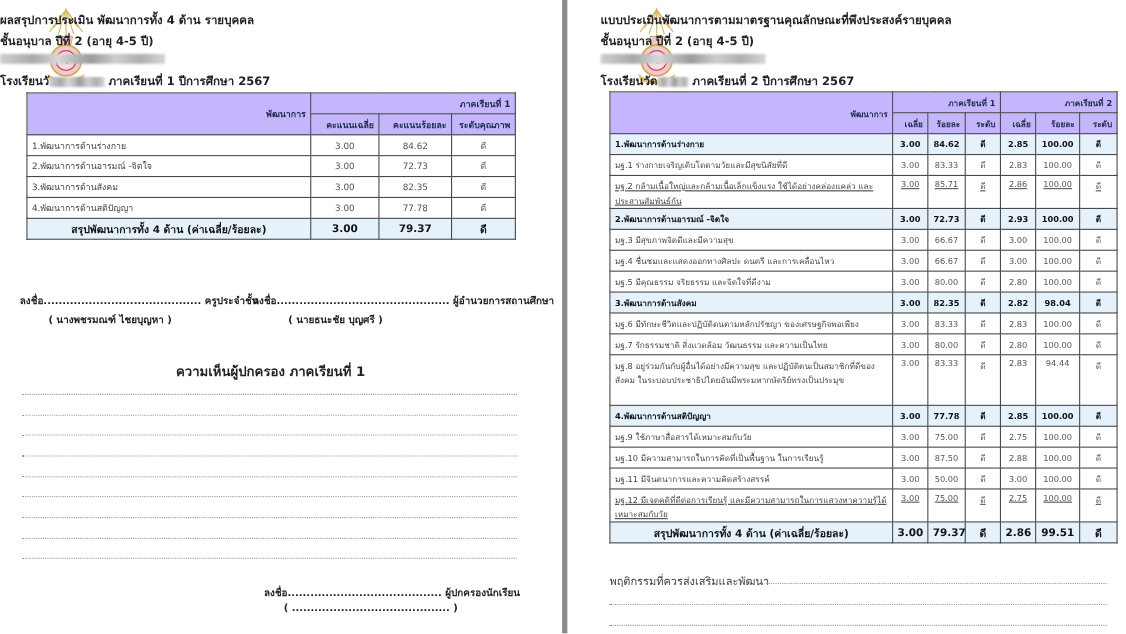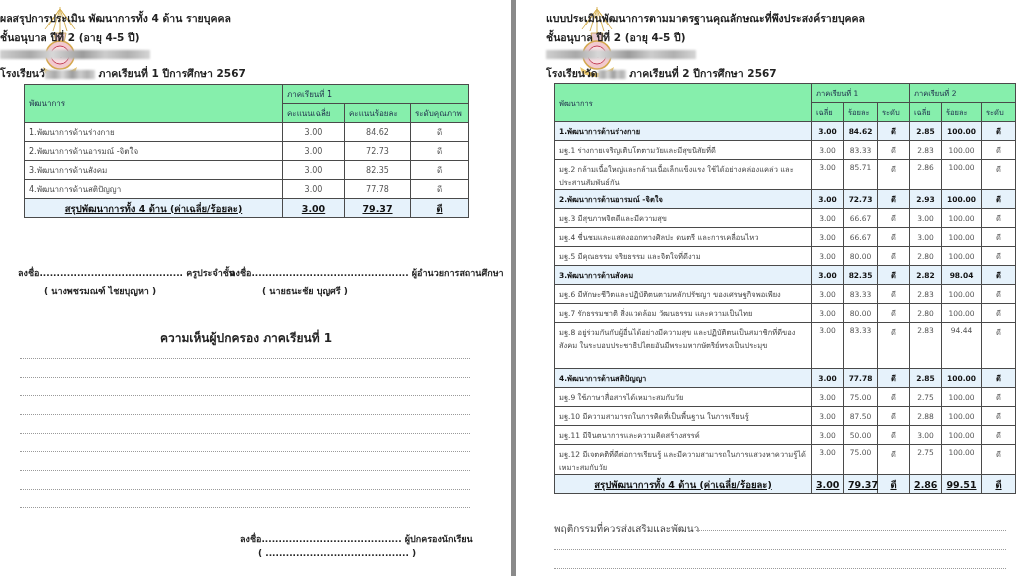--- a/index.html
+++ b/index.html
@@ -13,32 +13,32 @@
 
   .logo { position: absolute; width: 46px; height: 76px; }
   #page-left .logo { left: 37px; top: 3px; }
   #page-right .logo { left: 58px; top: 3px; }
 
   .hdr { position: absolute; left: 0; width: 100%; text-align: left; font-size: 10.5px; font-weight: bold; color: #222; white-space: nowrap; }
   .blur { display: inline-block; height: 9px; background: linear-gradient(90deg,#cfcfcf,#a9a9a9 20%,#d8d8d8 35%,#9c9c9c 55%,#cdcdcd 70%,#b0b0b0 85%,#d5d5d5); filter: blur(1.2px); vertical-align: middle; }
 
   table { border-collapse: collapse; position: absolute; font-size: 8px; table-layout: fixed; }
   table td, table th { border: 1px solid #4a4a4a; padding: 0 4px; height: 19px; vertical-align: middle; }
-  th { background: #86efac; font-weight: normal; color: #1c2b4a; text-align: left; }
+  th { background: #c4b5fd; font-weight: bold; color: #1c2b4a; text-align: right; }
   td.num { text-align: center; color: #555; }
   td.name { color: #444; }
-  tr.sum td { background: #e6f2fb; font-weight: bold; color: #111; font-size: 9.5px; text-decoration: underline; }
+  tr.sum td { background: #e6f2fb; font-weight: bold; color: #111; font-size: 9.5px; }
   tr.cat td { background: #e6f2fb; font-weight: bold; color: #111; }
   tr.cat td.num { color: #111; }
   tr.sum td.num { color: #111; }
 
   #tbl-left { left: 24px; top: 84px; width: 444px; }
   #tbl-right { left: 38px; top: 83px; width: 461px; font-size: 7.5px; }
   #tbl-right td { height: 19px; }
-  #tbl-right tr.tall2 td { height: 30px; vertical-align: top; padding-top: 3px; }
+  #tbl-right tr.tall2 td { height: 30px; vertical-align: top; padding-top: 3px; text-decoration: underline; }
   #tbl-right tr.tall3 td { height: 46px; vertical-align: top; padding-top: 3px; margin-top: 24px; }
   #tbl-right td.name { line-height: 13px; }
 
   .sig { position: absolute; font-size: 9px; font-weight: bold; color: #222; white-space: nowrap; }
   .sig-sub { position: absolute; font-size: 9px; font-weight: bold; color: #222; white-space: nowrap; }
   .section-title { position: absolute; left: 0; width: 100%; text-align: center; font-size: 12px; font-weight: bold; color: #222; }
   .dotline { position: absolute; height: 0; border-top: 1px dotted #9a9a9a; }
   .text-line { position: absolute; font-size: 10px; color: #444; white-space: nowrap; }
 </style>
 </head>

